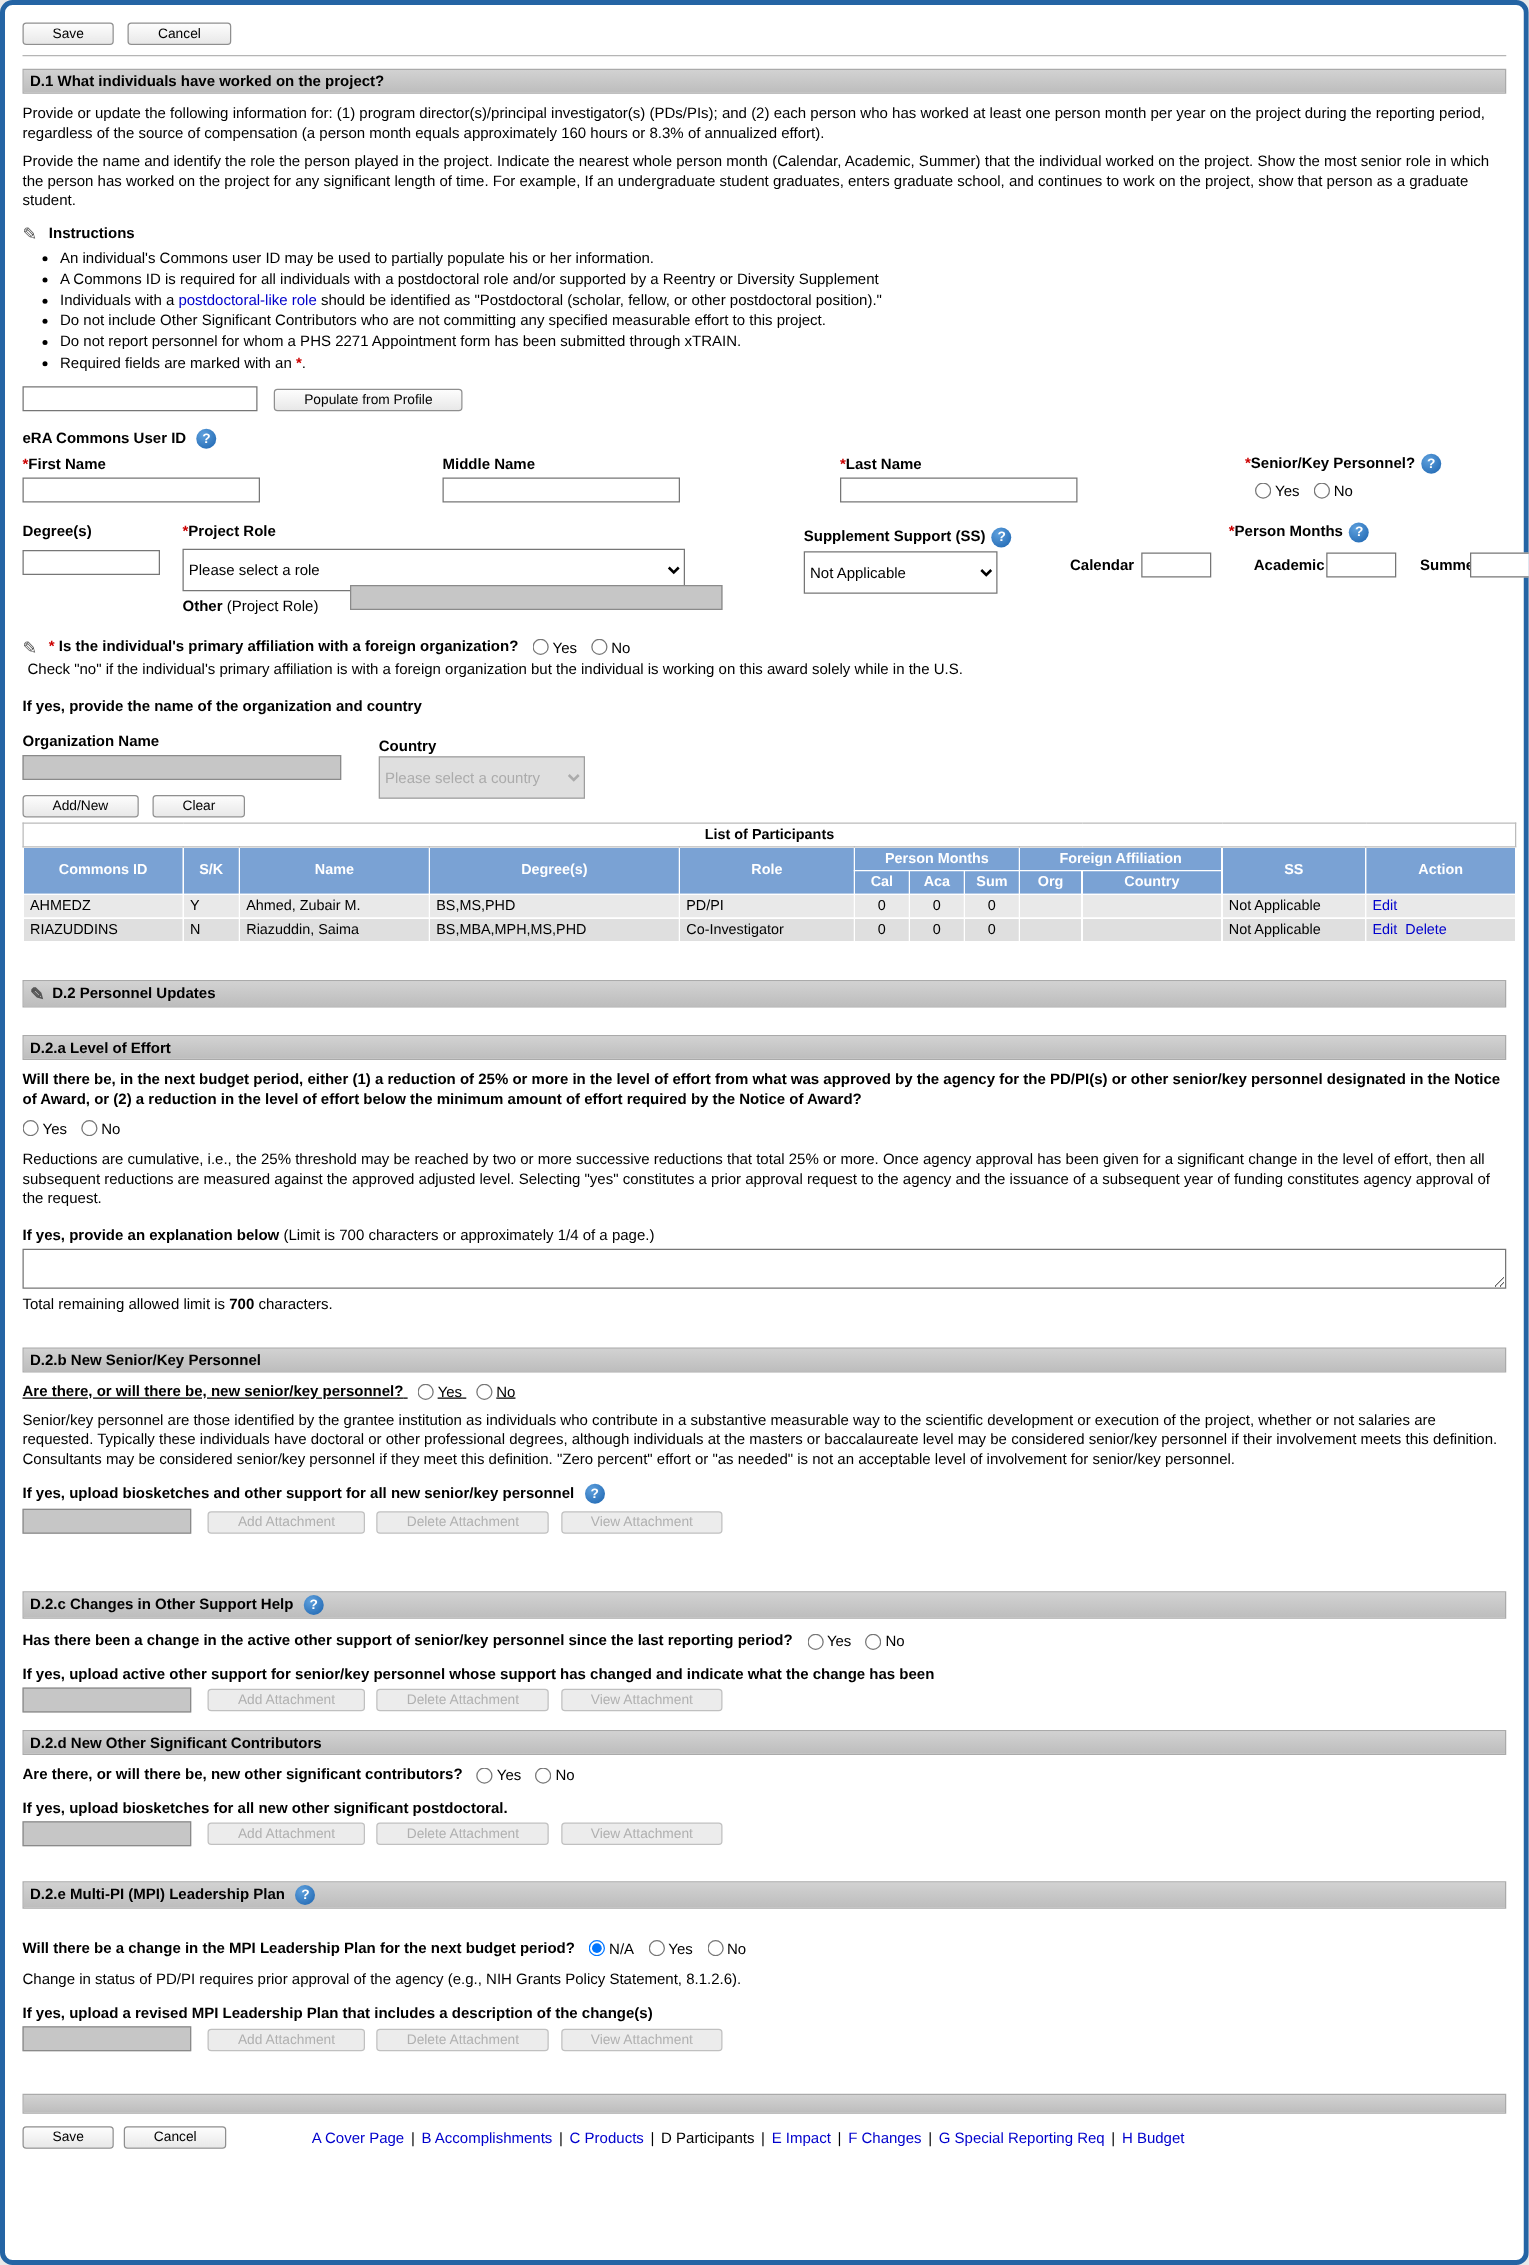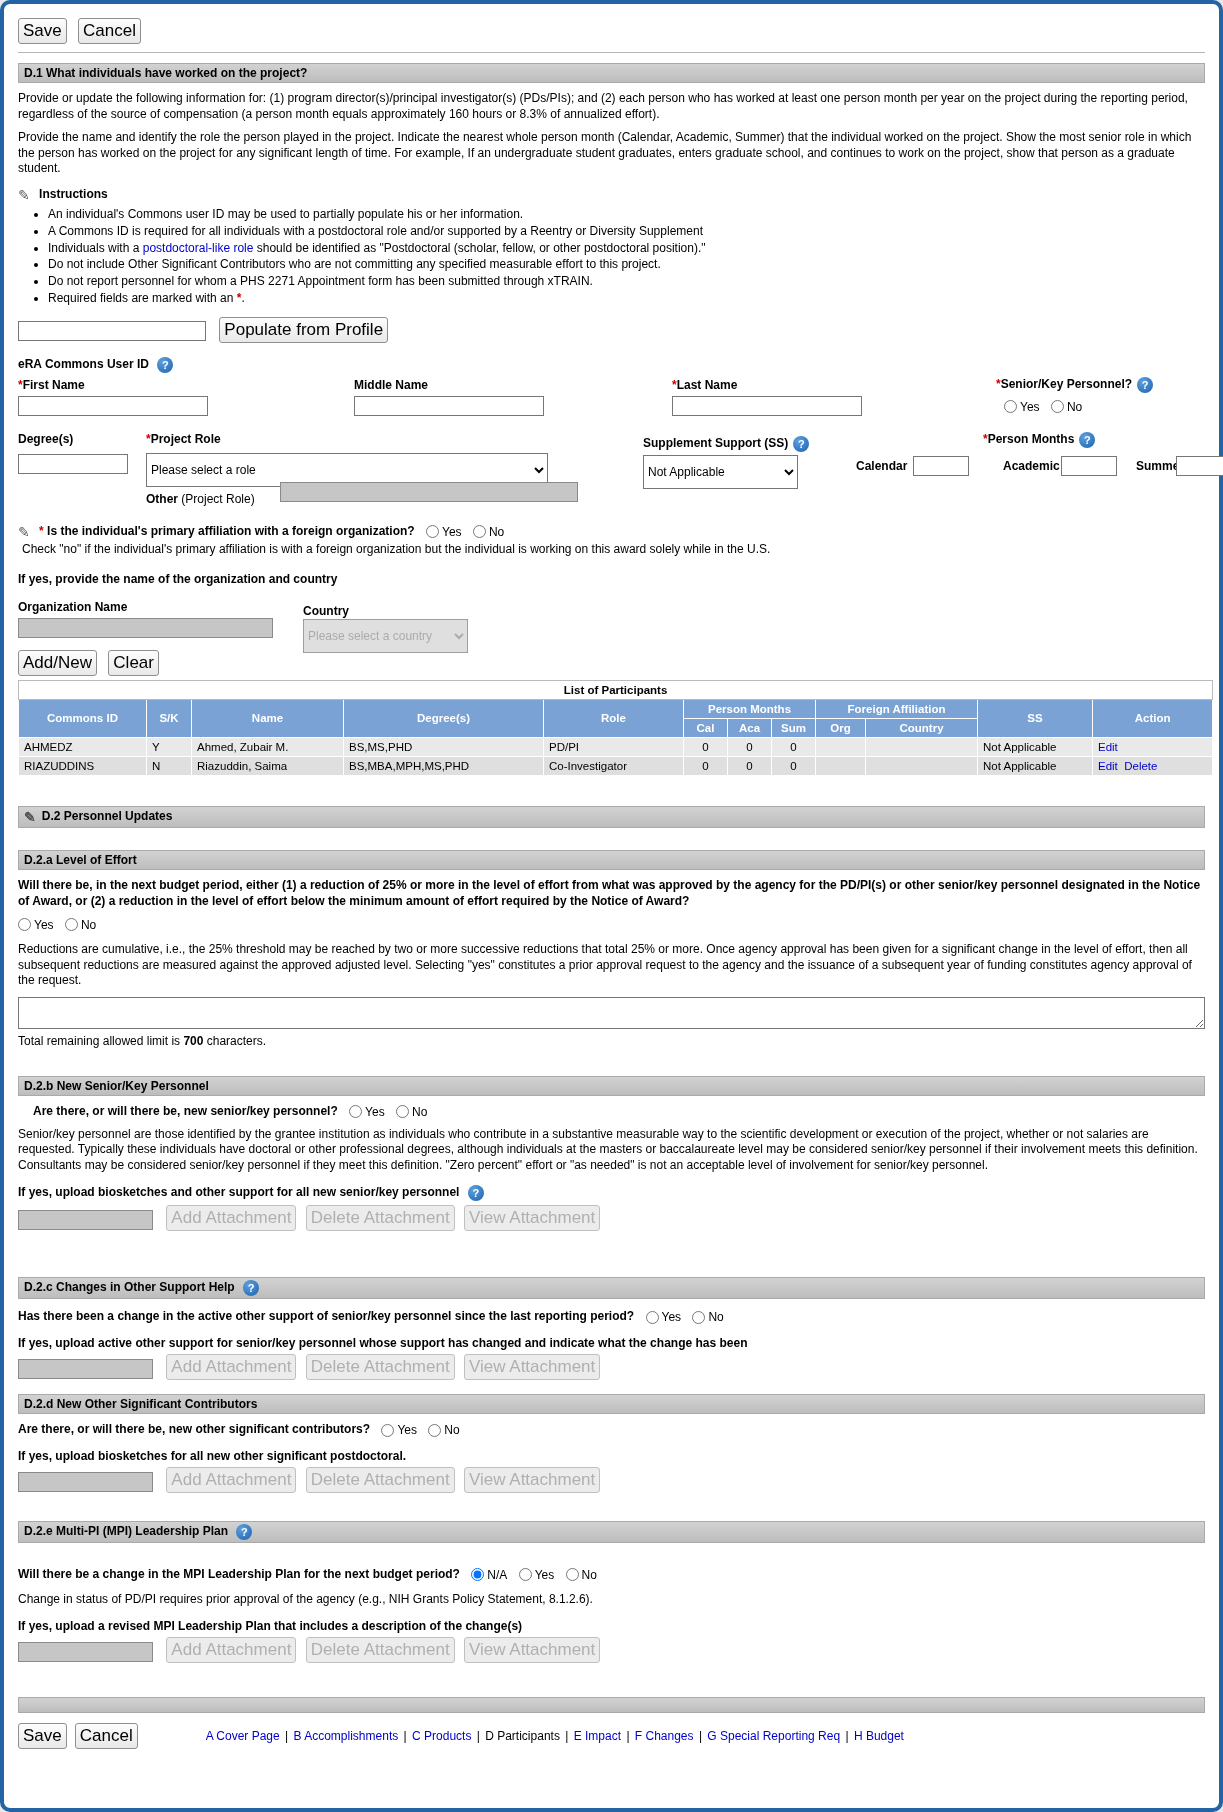--- a/index.html
+++ b/index.html
@@ -5,21 +5,21 @@
   * { box-sizing: border-box; }
   html,body { margin:0; padding:0; background:#e9e9e9; }
   body { font-family:"Liberation Sans", sans-serif; font-size:12px; color:#000; }
   .page {
     width:1223px; min-height:1812px; margin:0 auto; background:#fff;
     border:4px solid #2464a4; border-radius:10px; padding:12px 14px 14px 14px;
     position:relative;
   }
   .toolbar { margin:2px 0 8px 0; }
   .btn {
-    font-family:inherit; font-size:17px; padding:2px 4px; margin-right:8px;
+    font-family:inherit; font-size:11px; padding:2px 23px; margin-right:8px;
     background:linear-gradient(#fdfdfd,#e8e8e8); border:1px solid #8f8f8f; border-radius:3px; cursor:pointer;
   }
   .btn.disabled { color:#b0b0b0; background:#ececec; border-color:#c0c0c0; cursor:default; }
   .divider { border-top:1px solid #b5b5b5; margin:6px 0 10px 0; }
   .secbar {
     background:linear-gradient(#d2d2d2,#bdbdbd); border:1px solid #aaa;
     font-weight:bold; font-size:12px; padding:2px 5px; margin:4px 0 6px 0; min-height:17px;
   }
   .para { margin:8px 0; line-height:1.3; }
   .bullets { margin:4px 0 10px 0; padding-left:30px; line-height:1.32; }
@@ -251,28 +251,31 @@
   </div>
 
   
   <div class="secbar" style="margin-top:22px;">D.2.a Level of Effort</div>
   <div class="para lbl">Will there be, in the next budget period, either (1) a reduction of 25% or more in the level of effort from what was approved by the agency for the PD/PI(s) or other senior/key personnel designated in the Notice of Award, or (2) a reduction in the level of effort below the minimum amount of effort required by the Notice of Award?</div>
   <div style="margin:2px 0 10px 0;">
     <input type="radio" name="d2a" style="margin-left: 0px;"><span class="radlbl">Yes</span>
     <input type="radio" name="d2a" style=""><span class="radlbl">No</span>
   </div>
   <div class="para">Reductions are cumulative, i.e., the 25% threshold may be reached by two or more successive reductions that total 25% or more. Once agency approval has been given for a significant change in the level of effort, then all subsequent reductions are measured against the approved adjusted level. Selecting "yes" constitutes a prior approval request to the agency and the issuance of a subsequent year of funding constitutes agency approval of the request.</div>
+  <div style="margin:14px 0 4px 0;">
+    <span class="lbl">If yes, provide an explanation below</span><span> (Limit is 700 characters or approximately 1/4 of a page.)</span>
+  </div>
   <textarea style=""></textarea>
   <div style="margin:2px 0 10px 0;">
     <span>Total remaining allowed limit is </span><span class="lbl">700</span><span> characters.</span>
   </div>
 
   
   <div class="secbar" style="margin-top:28px;">D.2.b New Senior/Key Personnel</div>
-  <div style="margin:8px 15px;">
+  <div style="margin:8px 0;text-decoration:underline;">
     <span class="lbl">Are there, or will there be, new senior/key personnel?</span>
     <input type="radio" name="d2b" style=""><span class="radlbl">Yes</span>
     <input type="radio" name="d2b" style=""><span class="radlbl">No</span>
   </div>
   <div class="para">Senior/key personnel are those identified by the grantee institution as individuals who contribute in a substantive measurable way to the scientific development or execution of the project, whether or not salaries are requested. Typically these individuals have doctoral or other professional degrees, although individuals at the masters or baccalaureate level may be considered senior/key personnel if their involvement meets this definition. Consultants may be considered senior/key personnel if they meet this definition. "Zero percent" effort or "as needed" is not an acceptable level of involvement for senior/key personnel.</div>
   <div style="margin:12px 0 4px 0;">
     <span class="lbl">If yes, upload biosketches and other support for all new senior/key personnel</span>
     <span class="help" style="vertical-align:top;">?</span>
   </div>
   <div class="attachrow">

